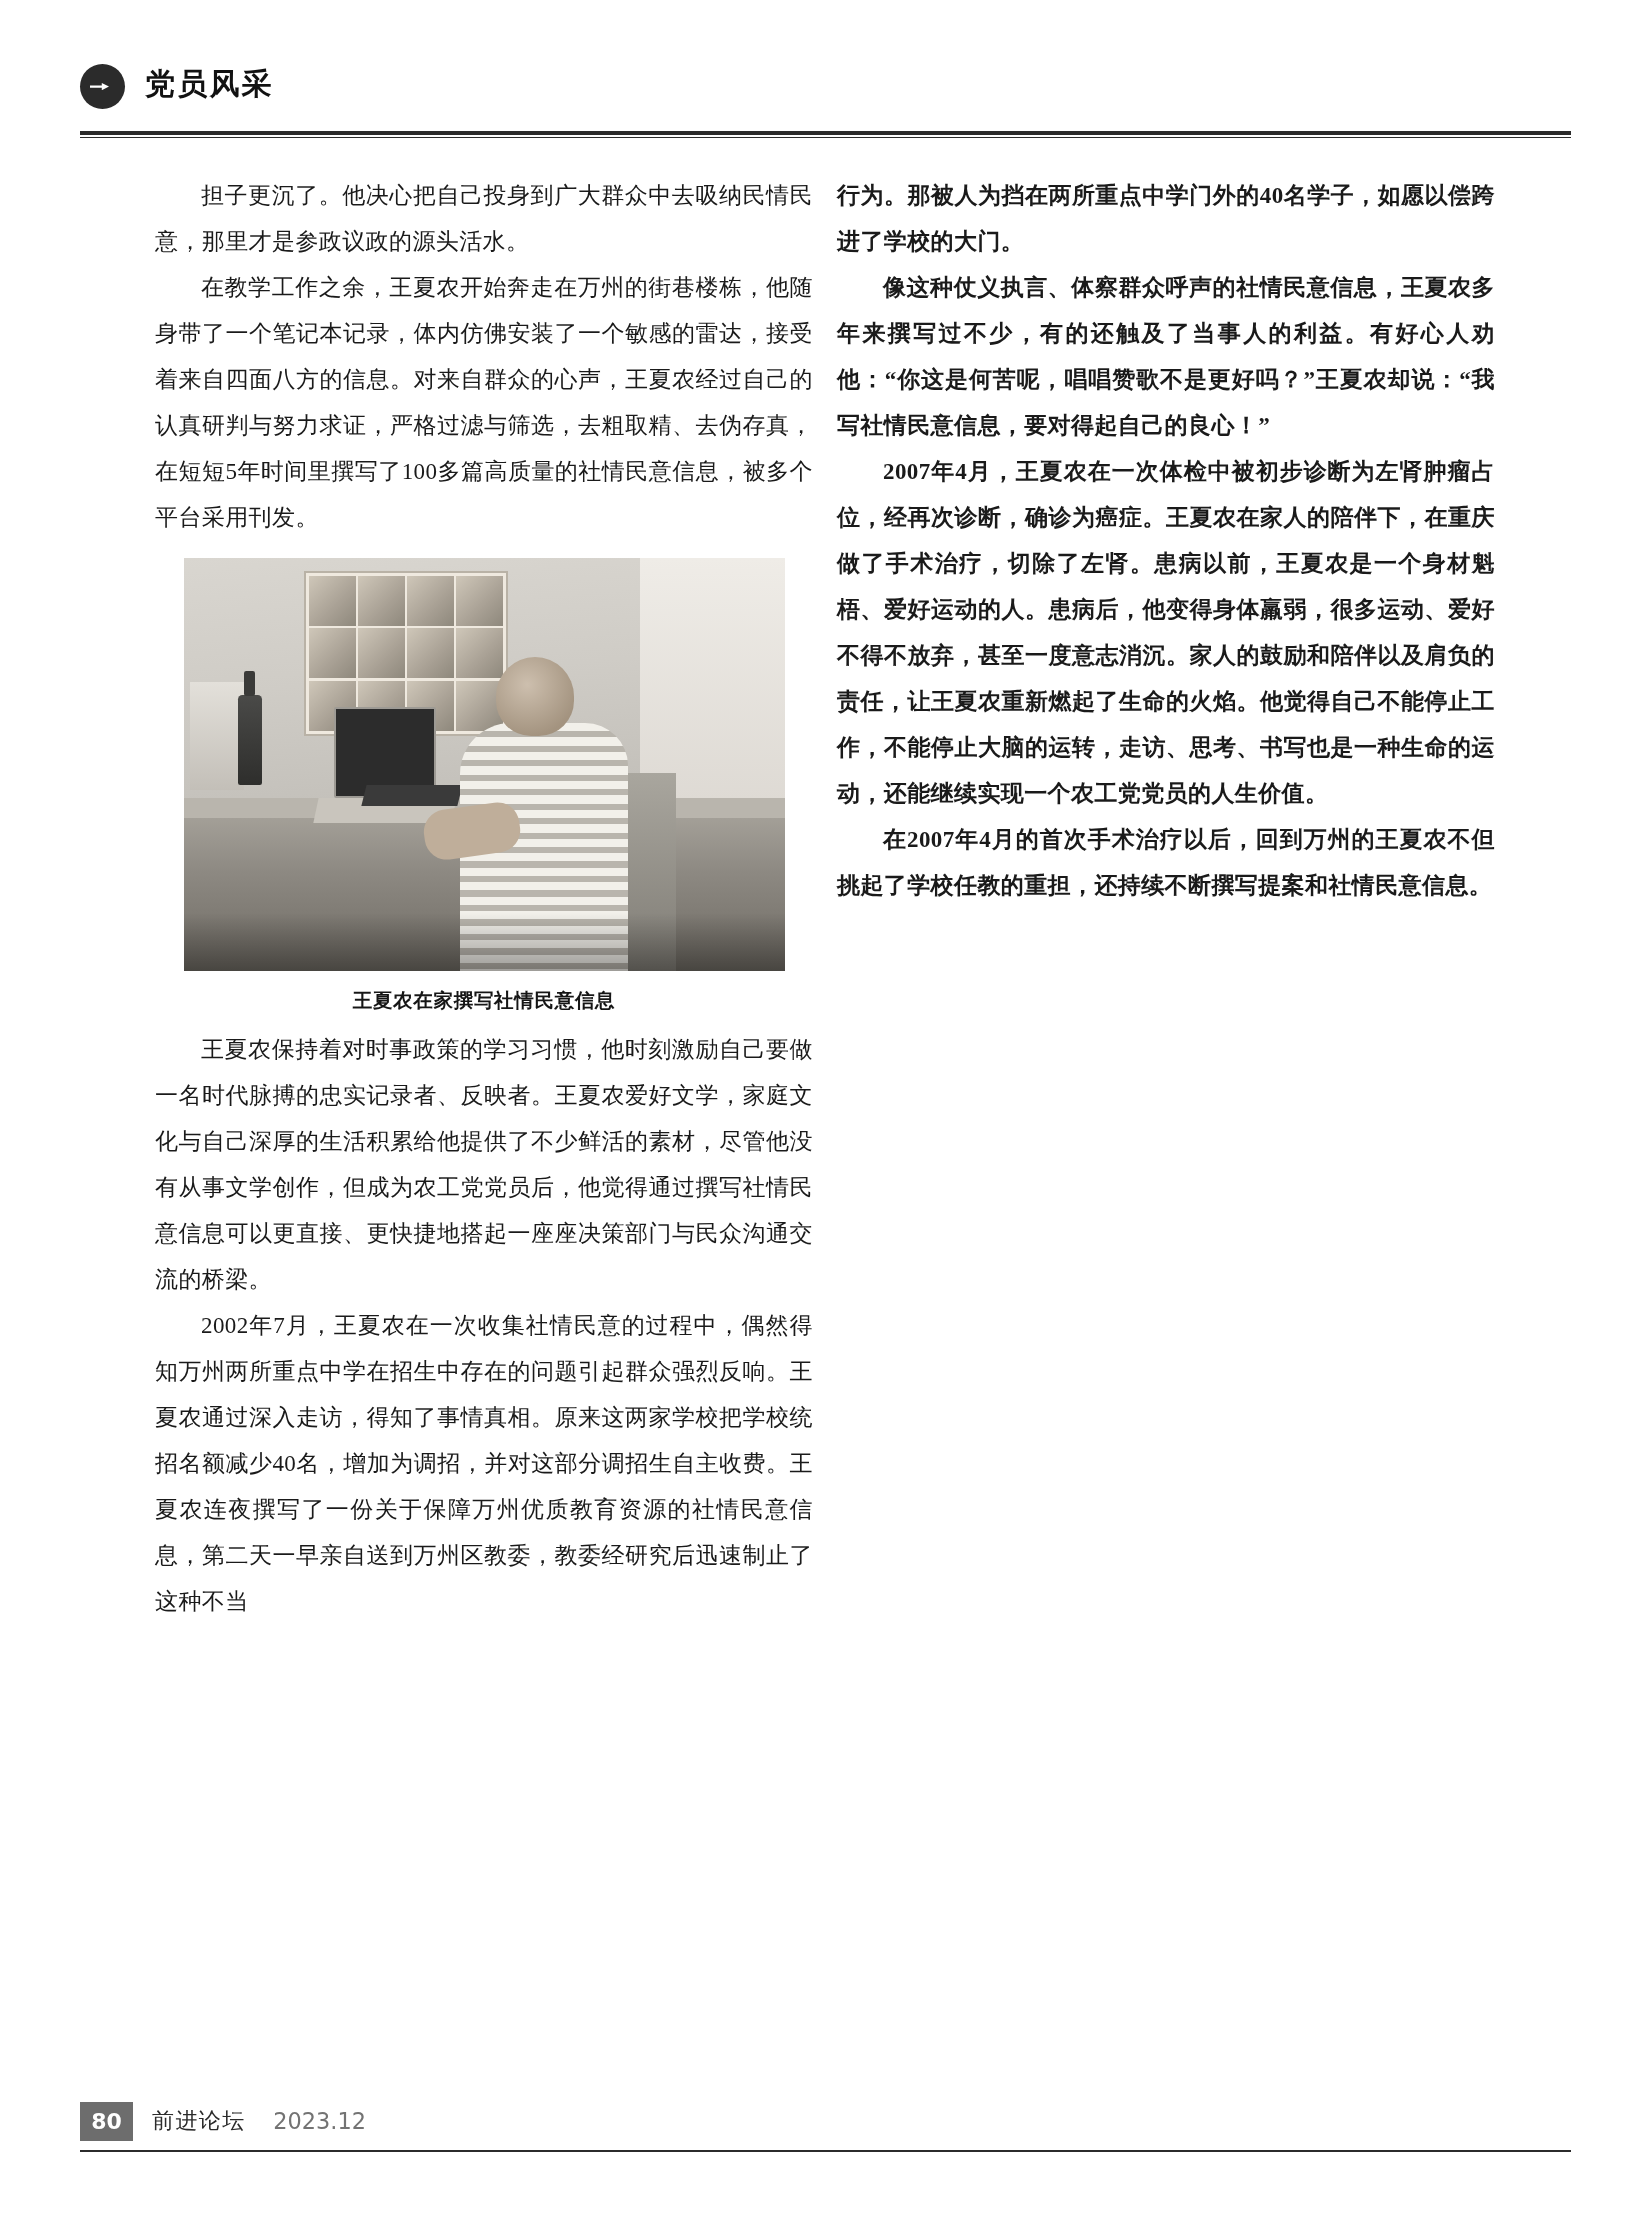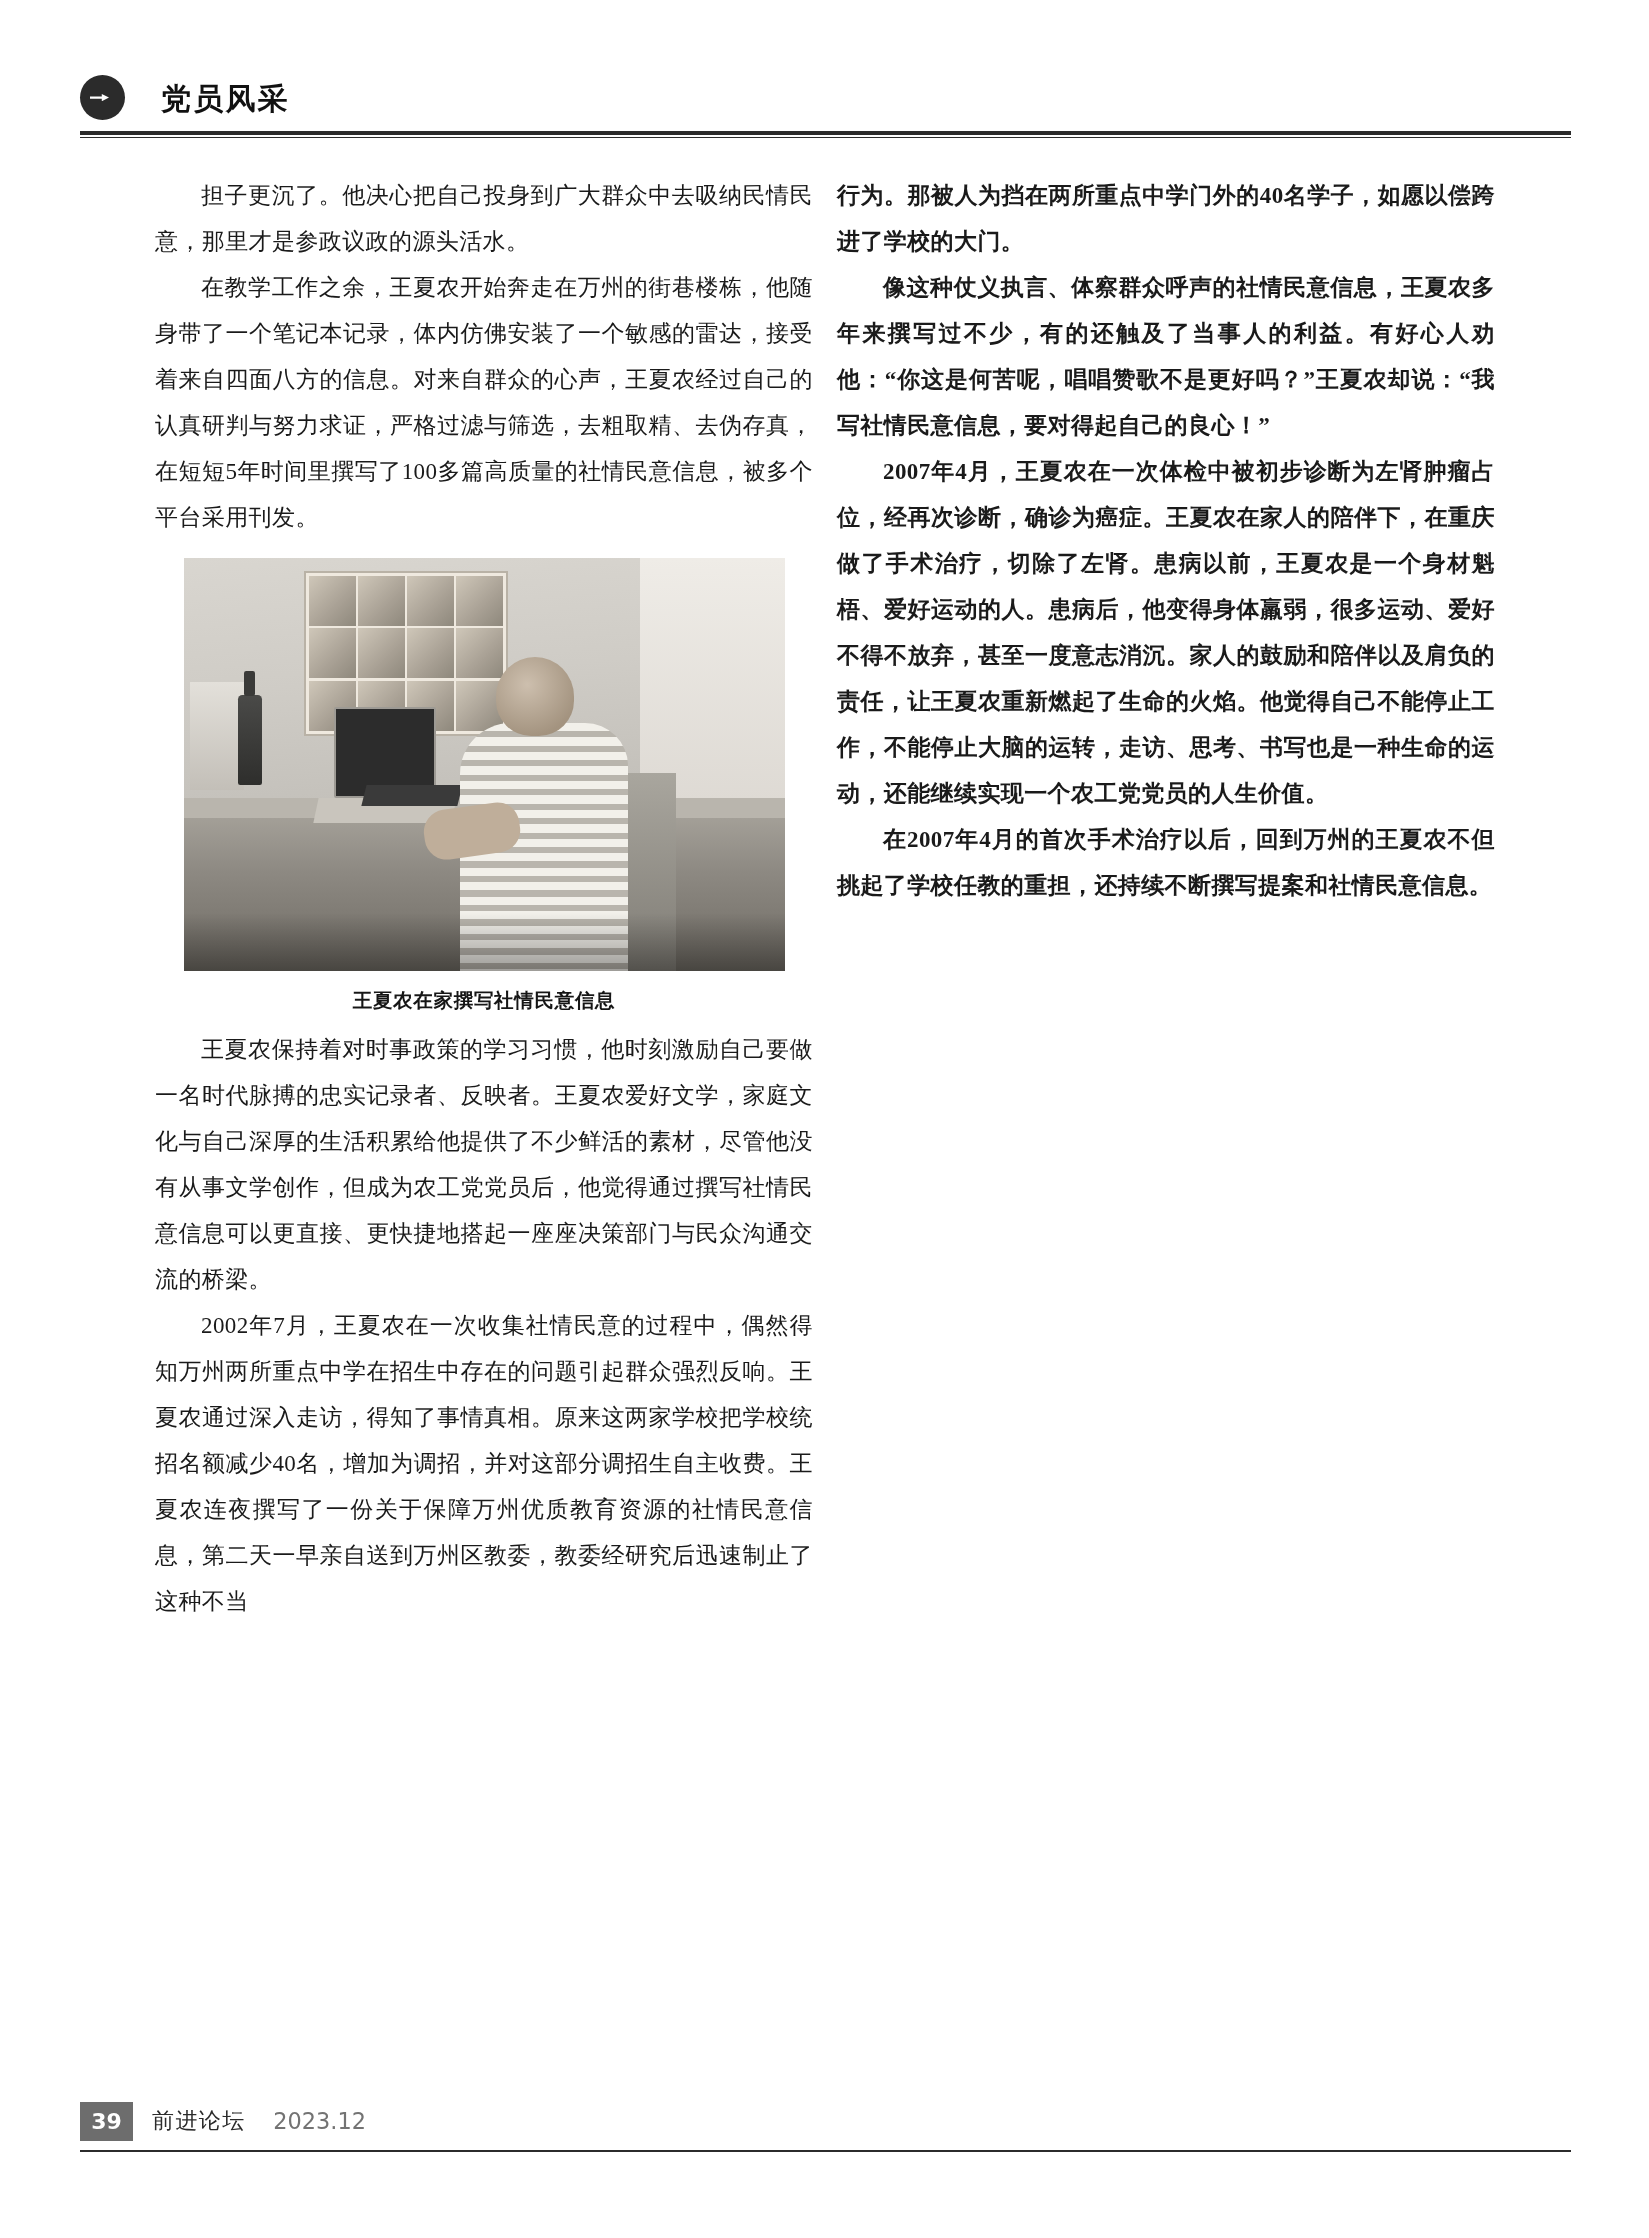--- a/index.html
+++ b/index.html
@@ -26,22 +26,22 @@
   
   .header {
     position: absolute;
     left: 80px;
     top: 64px;
     width: 1491px;
     height: 69px;
   }
   .header-inner {
     display: flex;
-    align-items: flex-end;
-    gap: 36px;
+    align-items: flex-start;
+    gap: 20px;
     height: 56px;
   }
   .header-badge {
     width: 45px;
     height: 45px;
     border-radius: 50%;
     background: #2b2b2b;
     position: relative;
     flex: 0 0 auto;
   }
@@ -326,21 +326,21 @@
 
   <div class="col col-right">
     <p class="para no-indent">行为。那被人为挡在两所重点中学门外的40名学子，如愿以偿跨进了学校的大门。</p>
     <p class="para">像这种仗义执言、体察群众呼声的社情民意信息，王夏农多年来撰写过不少，有的还触及了当事人的利益。有好心人劝他：“你这是何苦呢，唱唱赞歌不是更好吗？”王夏农却说：“我写社情民意信息，要对得起自己的良心！”</p>
     <p class="para">2007年4月，王夏农在一次体检中被初步诊断为左肾肿瘤占位，经再次诊断，确诊为癌症。王夏农在家人的陪伴下，在重庆做了手术治疗，切除了左肾。患病以前，王夏农是一个身材魁梧、爱好运动的人。患病后，他变得身体羸弱，很多运动、爱好不得不放弃，甚至一度意志消沉。家人的鼓励和陪伴以及肩负的责任，让王夏农重新燃起了生命的火焰。他觉得自己不能停止工作，不能停止大脑的运转，走访、思考、书写也是一种生命的运动，还能继续实现一个农工党党员的人生价值。</p>
     <p class="para">在2007年4月的首次手术治疗以后，回到万州的王夏农不但挑起了学校任教的重担，还持续不断撰写提案和社情民意信息。</p>
   </div>
 
   <div class="footer">
     <div class="footer-inner">
-      <div class="page-number">39</div>
+      <div class="page-number">80</div>
       <div class="footer-mag">前进论坛</div>
       <div class="footer-date">2023.12</div>
     </div>
     <div class="footer-rule"></div>
   </div>
 
 </div>
 
 
 </body></html>

